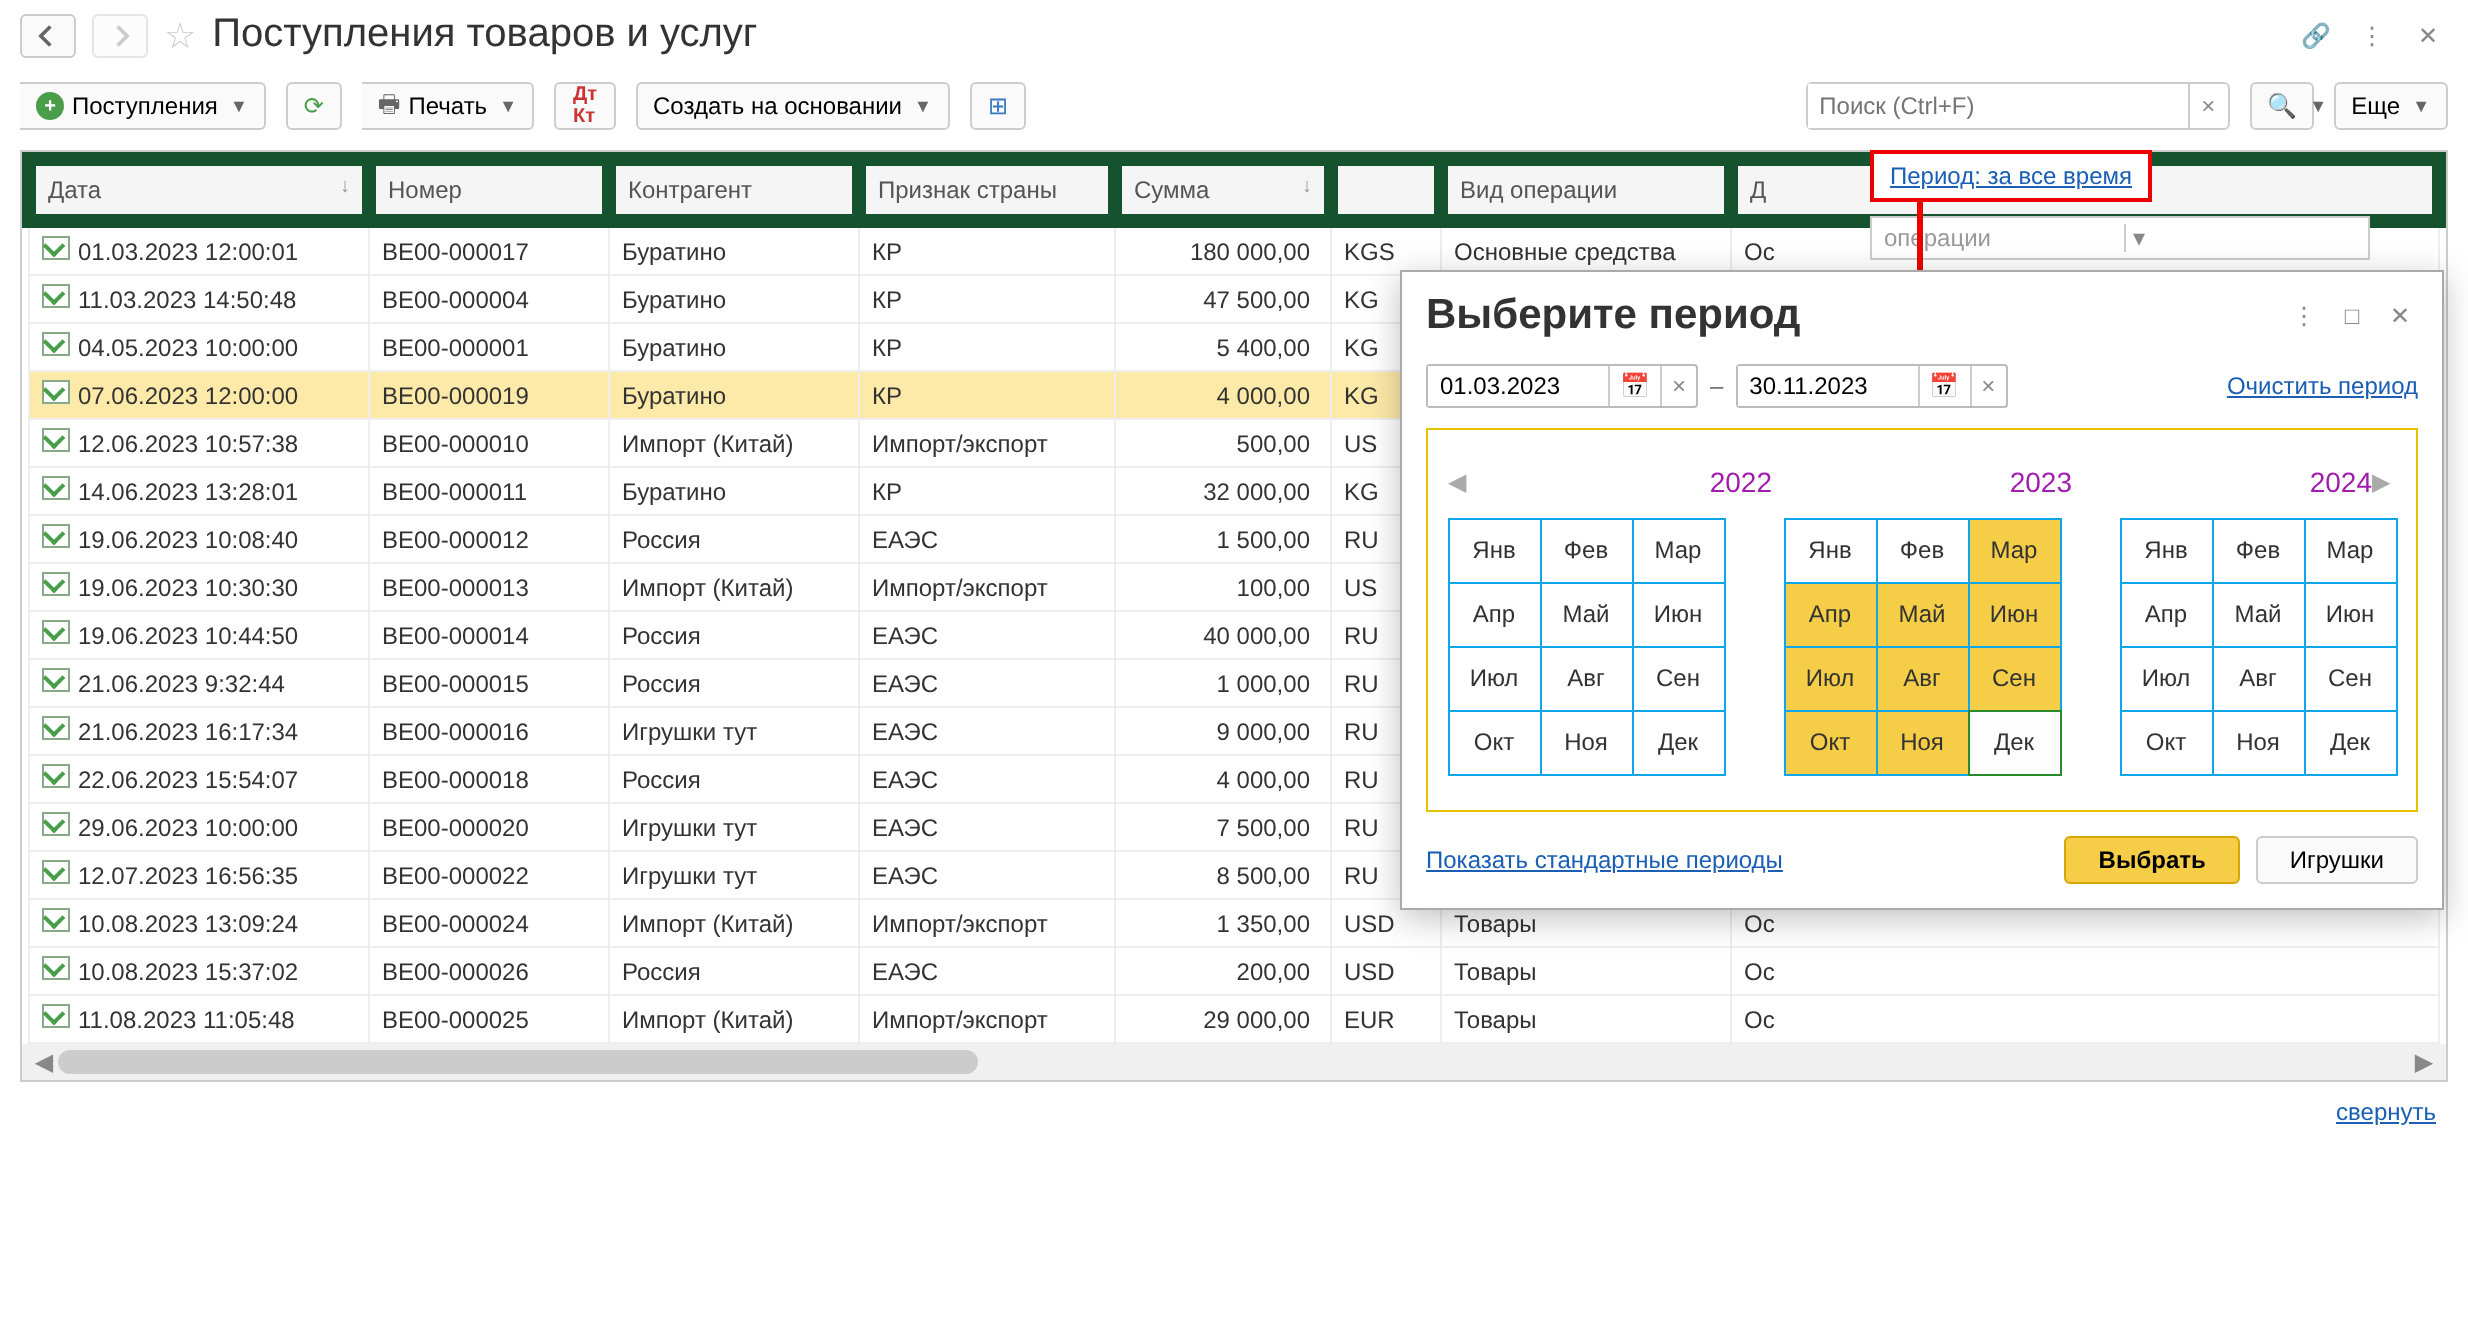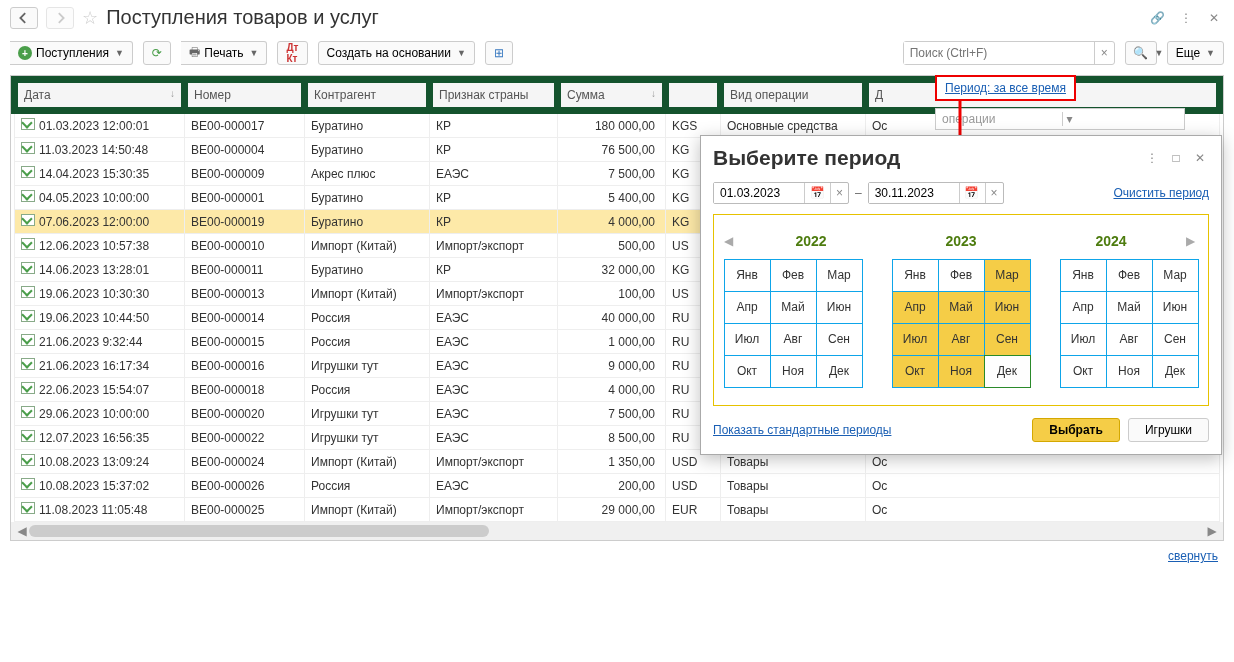--- a/index.html
+++ b/index.html
@@ -53,21 +53,21 @@
 .pd-head .ic{width:18px;text-align:center;color:#888;cursor:pointer;margin-left:6px;}
 .pd-inputs{display:flex;align-items:center;gap:6px;padding:2px 12px 10px;}
 .pd-inputs .di{display:flex;border:1px solid #bbb;border-radius:2px;height:22px;}
 .pd-inputs .di input{border:none;outline:none;padding:0 6px;width:90px;}
 .pd-inputs .di .cal,.pd-inputs .di .cl{border-left:1px solid #ccc;padding:0 5px;display:flex;align-items:center;color:#888;cursor:pointer;}
 .pd-inputs .dash{color:#666;}
 .pd-inputs a{color:#1a5fb4;text-decoration:underline;margin-left:auto;cursor:pointer;}
 .pd-body{margin:0 12px;border:1px solid #e6c200;padding:18px 10px;}
 .year-head{display:flex;align-items:center;justify-content:space-between;margin-bottom:10px;}
 .year-head .yrs{display:flex;flex:1;justify-content:space-around;}
-.year-head .yrs span{font-weight:bold;font-size:14px;color:#4d7c0f;text-align:center;width:150px;}
+.year-head .yrs span{font-weight:normal;font-size:14px;color:#a21caf;text-align:right;width:150px;}
 .year-head .arr{width:16px;color:#aaa;cursor:pointer;}
 .months-row{display:flex;justify-content:space-between;gap:12px;}
 .mgrid{display:grid;grid-template-columns:repeat(3,46px);grid-template-rows:repeat(4,32px);}
 .mcell{border:1px solid #0ea5e9;margin:-0.5px;display:flex;align-items:center;justify-content:center;cursor:pointer;color:#333;}
 .mcell.hl{background:#f5cd47;}
 .mcell.end{background:#fefefe;outline:1px solid #2a8a2a;outline-offset:-1px;z-index:1;}
 .pd-foot{display:flex;align-items:center;padding:12px;}
 .pd-foot a{color:#1a5fb4;text-decoration:underline;cursor:pointer;}
 .pd-foot .sp{flex:1;}
 .pd-foot .btn{padding:4px 16px;}
@@ -170,31 +170,21 @@
           <td class="num">180 000,00</td>
           <td>KGS</td>
           <td>Основные средства</td>
           <td>Ос</td>
         </tr>
         <tr>
           <td><span class="row-icon"></span>11.03.2023 14:50:48</td>
           <td>BE00-000004</td>
           <td>Буратино</td>
           <td>КР</td>
-          <td class="num">76 500,00</td>
-          <td>KG</td>
-          <td></td>
-          <td></td>
-        </tr>
-        <tr>
-          <td><span class="row-icon"></span>14.04.2023 15:30:35</td>
-          <td>BE00-000009</td>
-          <td>Акрес плюс</td>
-          <td>ЕАЭС</td>
-          <td class="num">7 500,00</td>
+          <td class="num">47 500,00</td>
           <td>KG</td>
           <td></td>
           <td></td>
         </tr>
         <tr>
           <td><span class="row-icon"></span>04.05.2023 10:00:00</td>
           <td>BE00-000001</td>
           <td>Буратино</td>
           <td>КР</td>
           <td class="num">5 400,00</td>
@@ -222,20 +212,30 @@
           <td></td>
           <td></td>
         </tr>
         <tr>
           <td><span class="row-icon"></span>14.06.2023 13:28:01</td>
           <td>BE00-000011</td>
           <td>Буратино</td>
           <td>КР</td>
           <td class="num">32 000,00</td>
           <td>KG</td>
+          <td></td>
+          <td></td>
+        </tr>
+        <tr>
+          <td><span class="row-icon"></span>19.06.2023 10:08:40</td>
+          <td>BE00-000012</td>
+          <td>Россия</td>
+          <td>ЕАЭС</td>
+          <td class="num">1 500,00</td>
+          <td>RU</td>
           <td></td>
           <td></td>
         </tr>
         <tr>
           <td><span class="row-icon"></span>19.06.2023 10:30:30</td>
           <td>BE00-000013</td>
           <td>Импорт (Китай)</td>
           <td>Импорт/экспорт</td>
           <td class="num">100,00</td>
           <td>US</td>

